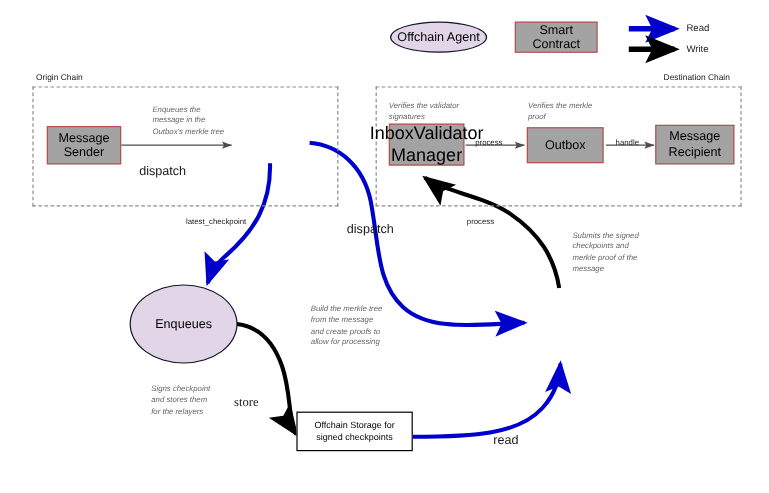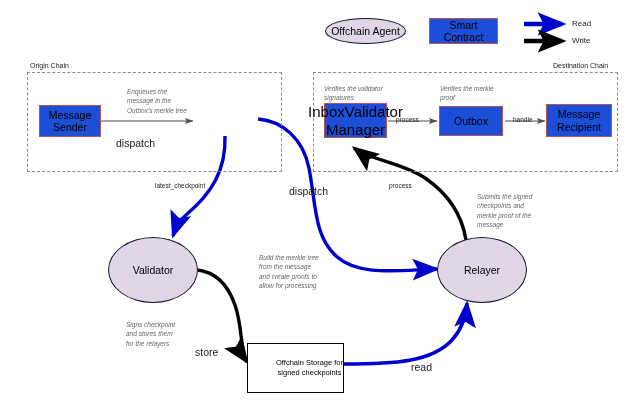--- a/index.html
+++ b/index.html
@@ -29,21 +29,21 @@
     position: absolute;
     box-sizing: border-box;
     display: flex;
     align-items: center;
     justify-content: center;
     text-align: center;
     line-height: 1.15;
     color: #000000;
   }
   .contract {
-    background: #1d4ed8;
+    background: #a3a3a3;
     border: 1px solid #b85450;
     font-size: 10.5px;
   }
   .agent {
     background: #e1d5e7;
     border: 1px solid #0f172a;
     border-radius: 50%;
     font-size: 10.5px;
   }
   .storage {
@@ -177,39 +177,36 @@
 
   <div class="edge-label small" style="left:396px; top:116px;">process</div>
   <div class="edge-label small" style="left:513px; top:116px;">handle</div>
 
   <div class="note" style="left:324px; top:84px; width:100px;">Verifies the validator
 signatures</div>
   <div class="note" style="left:440px; top:84px; width:90px;">Verifies the merkle
 proof</div>
 
   <div class="node agent" style="left:108px; top:237px; width:90px; height:66px;">
-    <span>Validator</span>
-  </div>
-
-  <div class="node agent" style="left:437px; top:237px; width:90px; height:66px;">
-    <span>Relayer</span>
-  </div>
-
-  <div class="node storage" style="left:247px; top:343px; width:97px; height:50px; white-space:pre-line;justify-content:flex-end;">
+    <span>Enqueues</span>
+  </div>
+
+
+  <div class="node storage" style="left:247px; top:343px; width:97px; height:33px; white-space:pre-line;">
     <span>Offchain Storage for
 signed checkpoints</span>
   </div>
 
   <div class="edge-label small" style="left:155px; top:182px;">latest_checkpoint</div>
 
   <div class="edge-label" style="left:289px; top:185px;">dispatch</div>
 
   <div class="edge-label small" style="left:389px; top:182px;">process</div>
 
-  <div class="edge-label" style="left:195px; top:346px;">store</div>
+  <div class="edge-label" style="left:195px; top:330px;font-family:Liberation Serif, serif;">store</div>
 
   <div class="edge-label" style="left:411px; top:361px;">read</div>
 
   <div class="note" style="left:259px; top:253px; width:96px;">Build the merkle tree
 from the message
 and create proofs to
 allow for processing</div>
 
   <div class="note" style="left:477px; top:192px; width:90px;">Submits the signed
 checkpoints and

